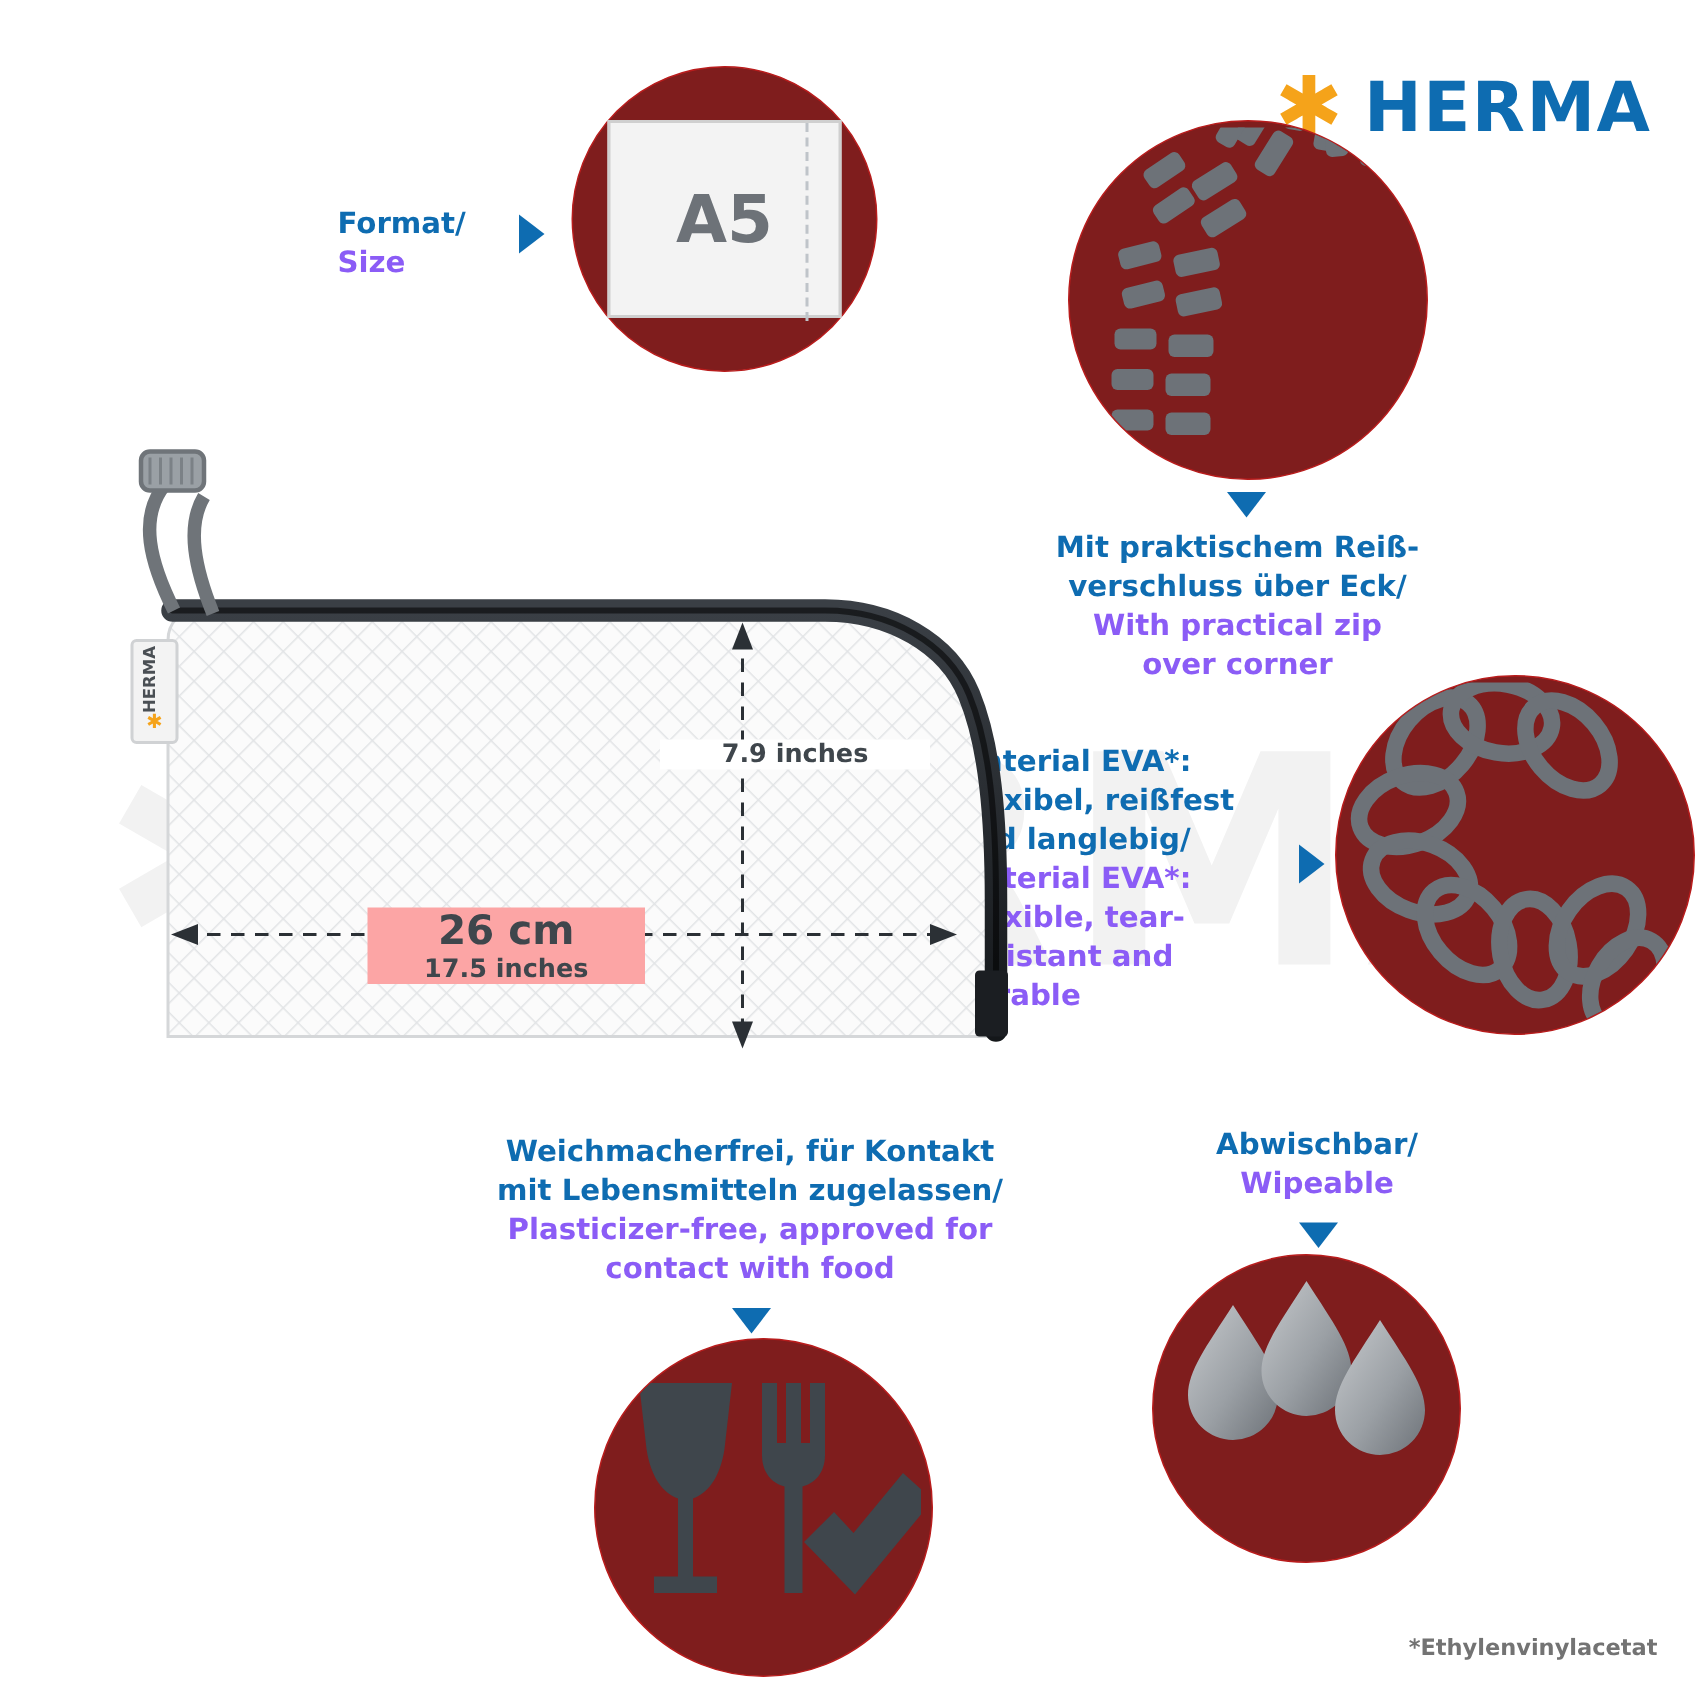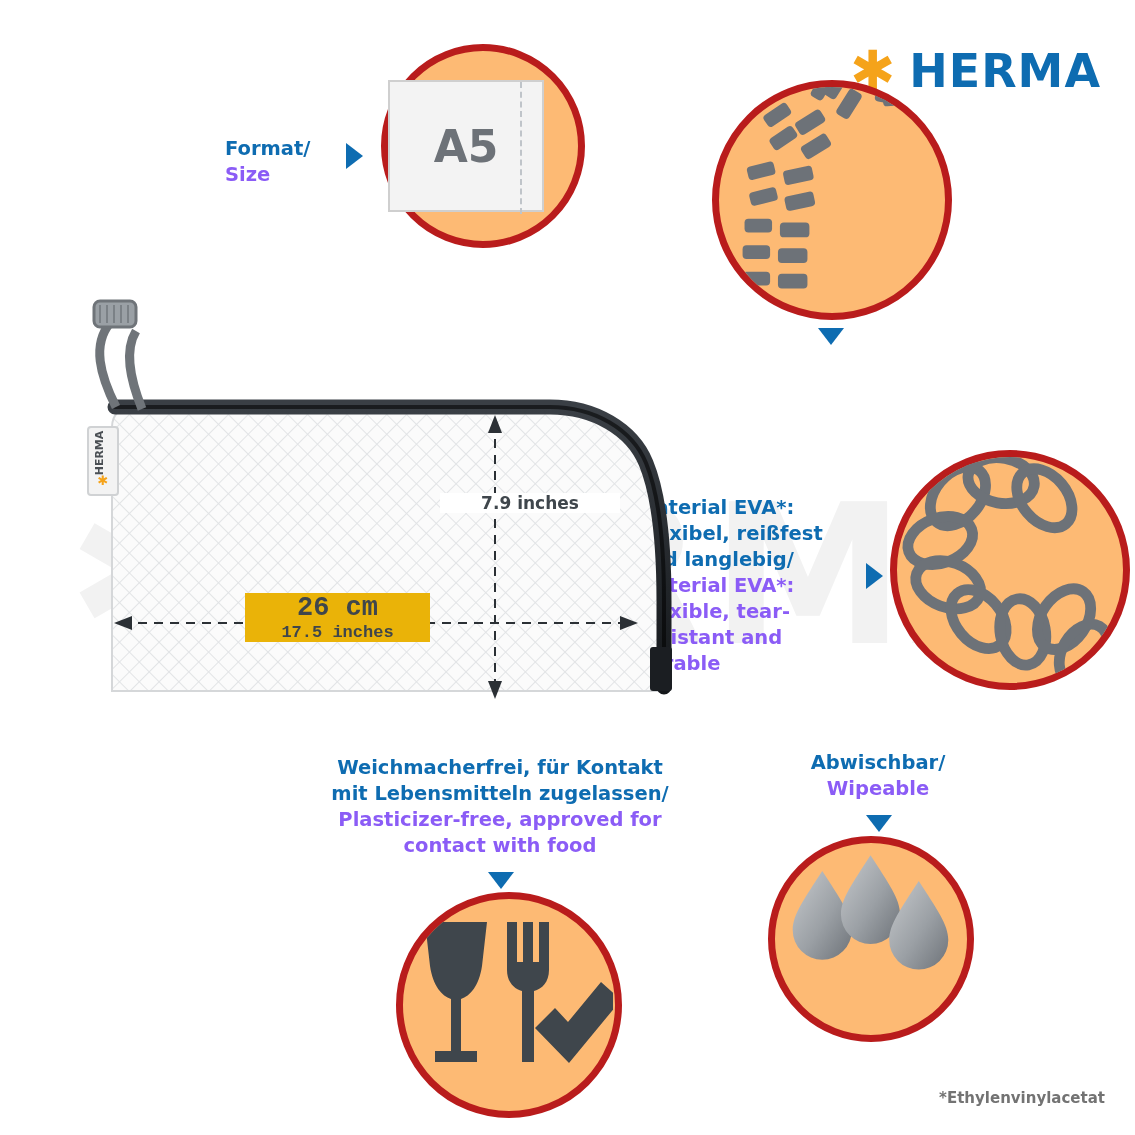--- a/index.html
+++ b/index.html
@@ -37,25 +37,25 @@
     font-weight:bold;
   }
   .brand .word{
     color:#0e6cb1; font-size:46px; font-weight:bold;
     letter-spacing:1px; font-family:"DejaVu Sans", sans-serif;
   }
 
   
   .circle{
     position:absolute;
-    border:7px solid #b91c1c;
+    border:1px solid #b91c1c;
     border-radius:50%;
-    background:#fdba74;
+    background:#7f1d1d;
     box-sizing:border-box;
-    display:flex;align-items:center;
+    display:flex;align-items:center;justify-content:center;
   }
 
   
   .tri{position:absolute;width:0;height:0;}
   .tri-right{border-top:13px solid transparent;border-bottom:13px solid transparent;border-left:17px solid #0e6cb1;}
   .tri-down{border-left:13px solid transparent;border-right:13px solid transparent;border-top:17px solid #0e6cb1;}
 
   
   .label{
     position:absolute;
@@ -173,20 +173,26 @@
           <rect x="0" y="0" width="28" height="14" rx="4"></rect>
           <rect x="10" y="-22" width="28" height="14" rx="4"></rect>
         </g>
         <g transform="translate(140,-8) rotate(-82)">
           <rect x="0" y="0" width="28" height="14" rx="4"></rect>
         </g>
       </g>
     </svg>
   </div>
   <div class="tri tri-down" style="left:818px;top:328px;"></div>
+  <div class="label" style="left:660px;top:352px;width:330px;text-align:center;">
+    <div class="de">Mit praktischem Reiß-</div>
+    <div class="de">verschluss über Eck/</div>
+    <div class="en">With practical zip</div>
+    <div class="en">over corner</div>
+  </div>
 
   <div class="circle" style="left:890px;top:450px;width:240px;height:240px;overflow:hidden;">
     <svg width="230" height="230" viewBox="0 0 230 230">
       <g fill="none" stroke="#6d7278" stroke-width="11">
         <ellipse cx="62" cy="40" rx="23" ry="34" transform="rotate(40 62 40)"></ellipse>
         <ellipse cx="44" cy="85" rx="23" ry="34" transform="rotate(70 44 85)"></ellipse>
         <ellipse cx="52" cy="130" rx="23" ry="34" transform="rotate(110 52 130)"></ellipse>
         <ellipse cx="83" cy="165" rx="23" ry="34" transform="rotate(140 83 165)"></ellipse>
         <ellipse cx="128" cy="178" rx="23" ry="34" transform="rotate(170 128 178)"></ellipse>
         <ellipse cx="170" cy="165" rx="23" ry="34" transform="rotate(35 170 165)"></ellipse>
@@ -290,21 +296,21 @@
       <polygon points="425,404 418,386 432,386" fill="#2b3035"></polygon>
       <polygon points="425,120 418,138 432,138" fill="#2b3035"></polygon>
       <polygon points="44,328 62,321 62,335" fill="#2b3035"></polygon>
       <polygon points="568,328 550,321 550,335" fill="#2b3035"></polygon>
     </svg>
 
     
     <div class="dim" style="left:370px;top:198px;width:180px;background:#ffffff;">
       <div class="small">7.9 inches</div>
     </div>
-    <div class="dim" style="left:175px;top:298px;width:185px;background:#eab308;font-family:Liberation Mono, monospace;">
+    <div class="dim" style="left:175px;top:310px;width:185px;background:#fca5a5;">
       <div class="big">26 cm</div>
       <div class="small">17.5 inches</div>
     </div>
   </div>
 
   <div class="footnote">*Ethylenvinylacetat</div>
 
 </div>
 
 </body></html>

